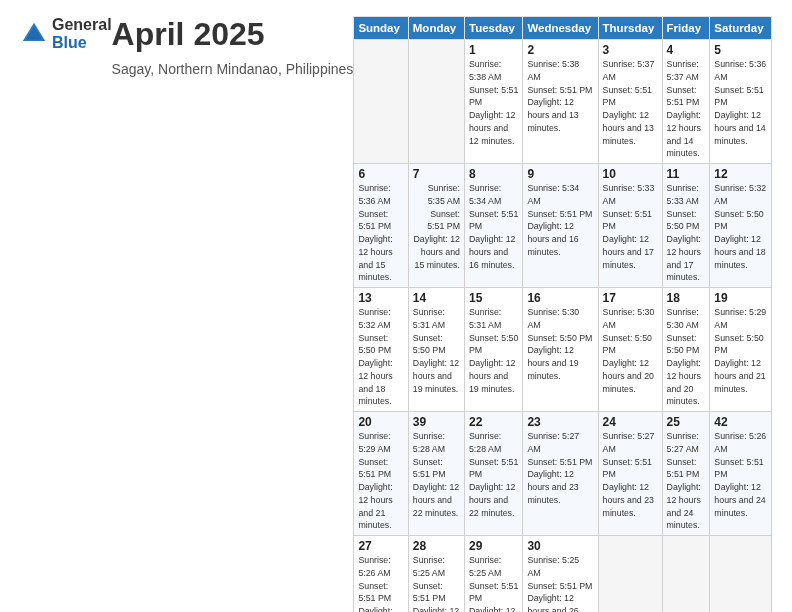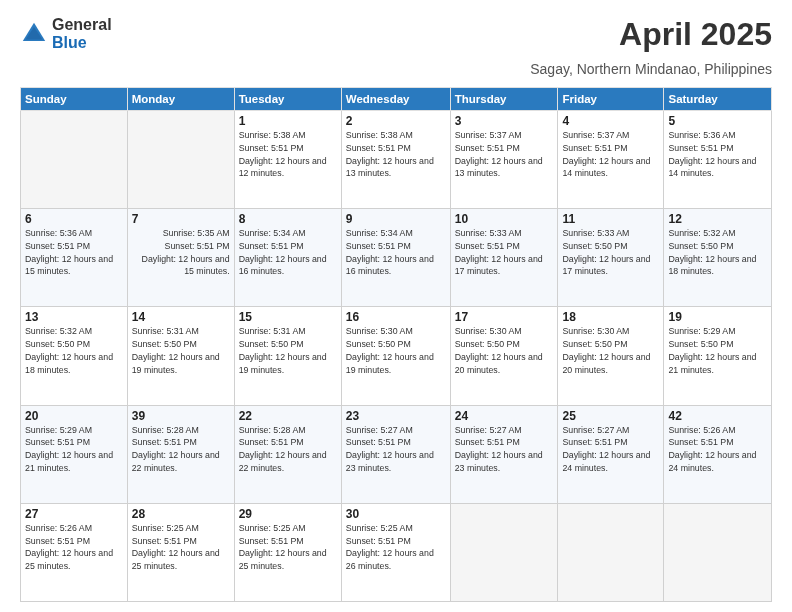--- a/index.html
+++ b/index.html
@@ -8,21 +8,21 @@
       background: #fff;
       width: 792px;
       height: 612px;
       overflow: hidden;
     }
     .page {
       width: 792px;
       height: 612px;
       padding: 16px 20px 10px 20px;
       display: flex;
-      flex-direction: column;
+      flex-direction: row;
     }
     .header {
       display: flex;
       justify-content: space-between;
       align-items: flex-start;
       margin-bottom: 10px;
     }
     .logo {
       display: flex;
       align-items: center;
@@ -41,21 +41,21 @@
       font-size: 16px;
       font-weight: bold;
       color: #1a6bb5;
     }
     .logo-icon {
       width: 28px;
       height: 28px;
       margin-right: 4px;
     }
     .title-block {
-      text-align: right;
+      text-align: left;
     }
     .calendar-title {
       font-size: 32px;
       font-weight: bold;
       color: #333;
     }
     .calendar-subtitle {
       font-size: 14px;
       color: #555;
       margin-top: 8px;

